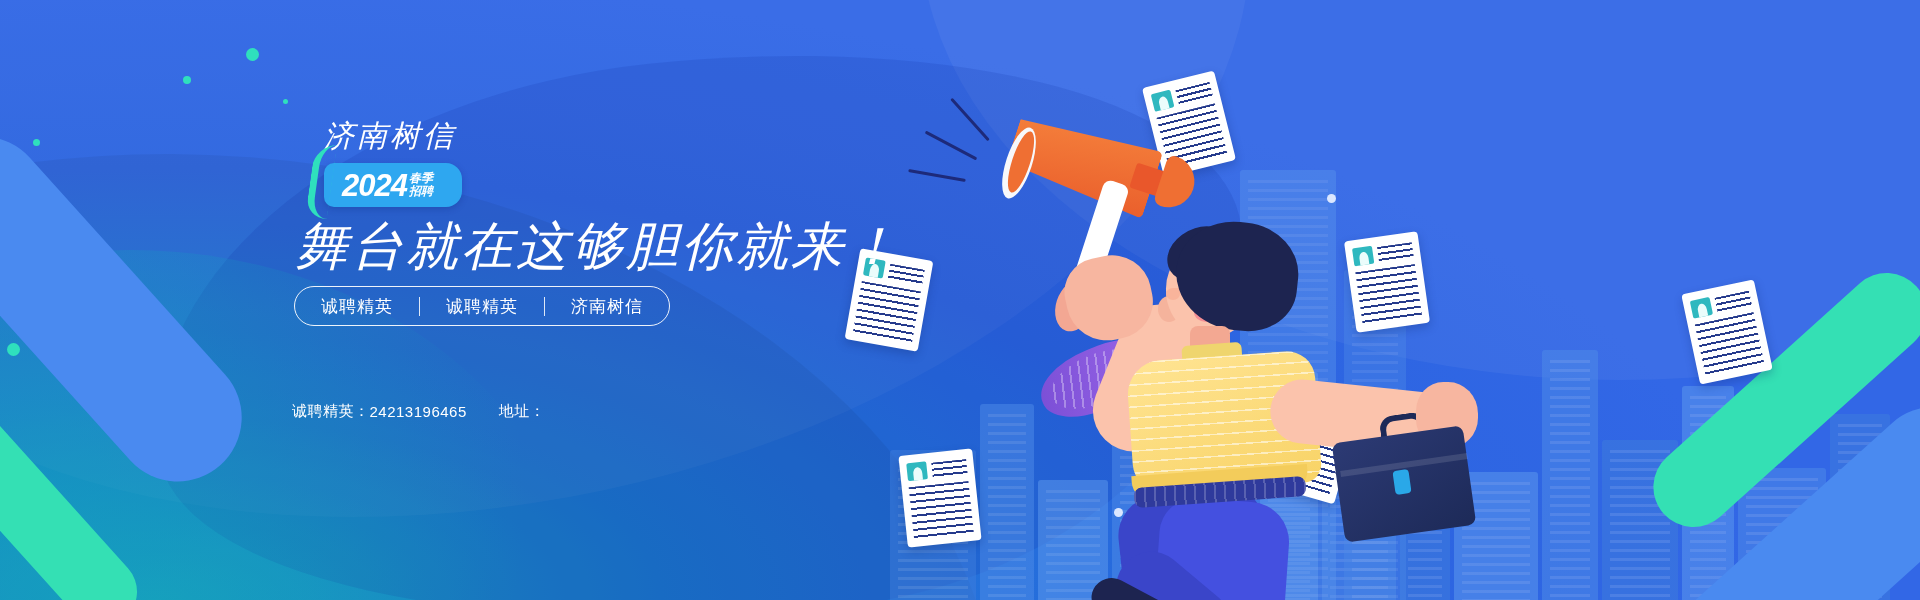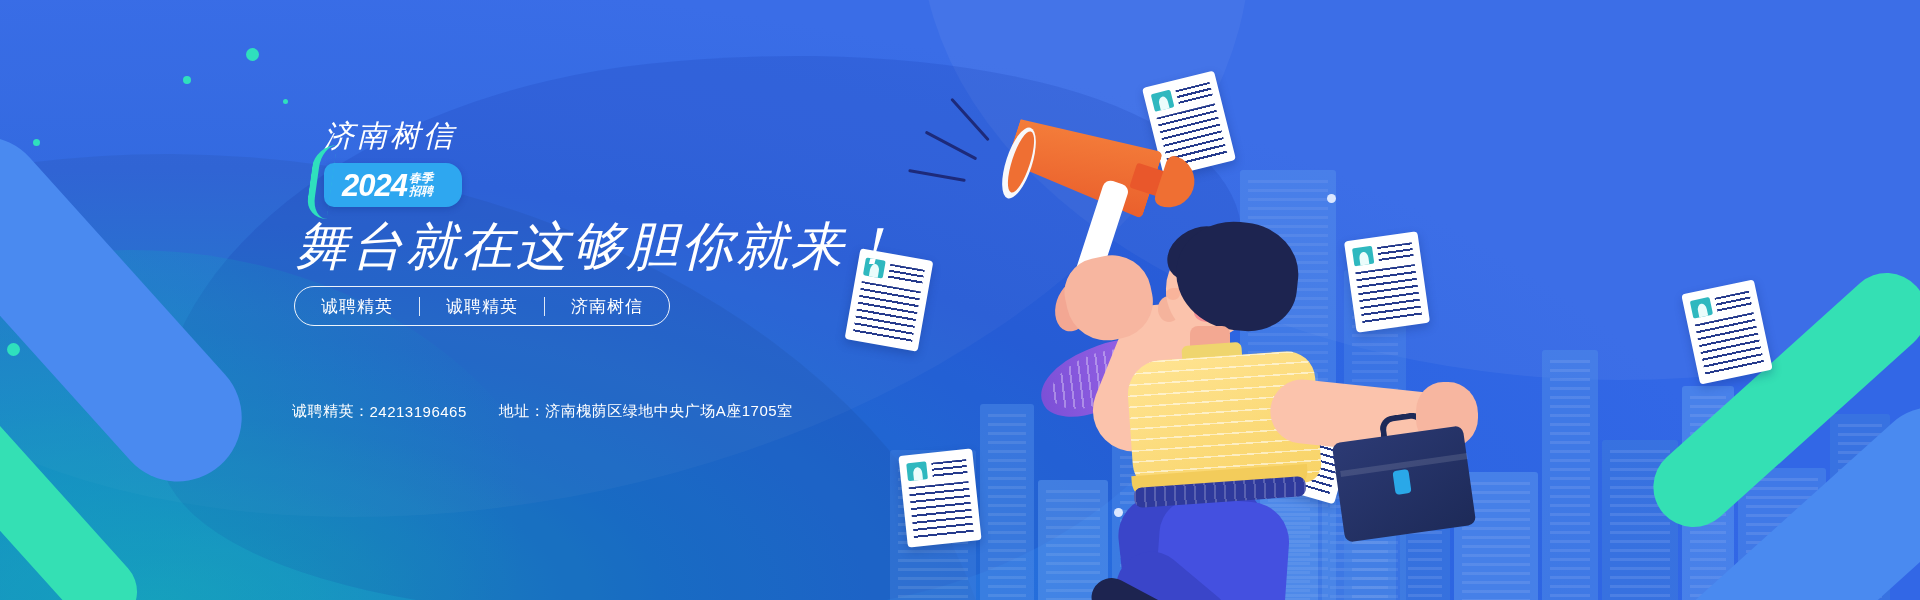--- a/index.html
+++ b/index.html
@@ -479,17 +479,16 @@
       <span class="pill-item">诚聘精英</span>
       <span class="pill-sep"></span>
       <span class="pill-item">济南树信</span>
     </div>
 
     <div class="contact">
       <span>诚聘精英：</span>
       <span>24213196465</span>
       <span class="gap"></span>
       <span>地址：</span>
-      <span>济南槐荫区绿地中央广场A座1705室</span>
     </div>
 
   </div>
 </div>
 
 </body></html>

